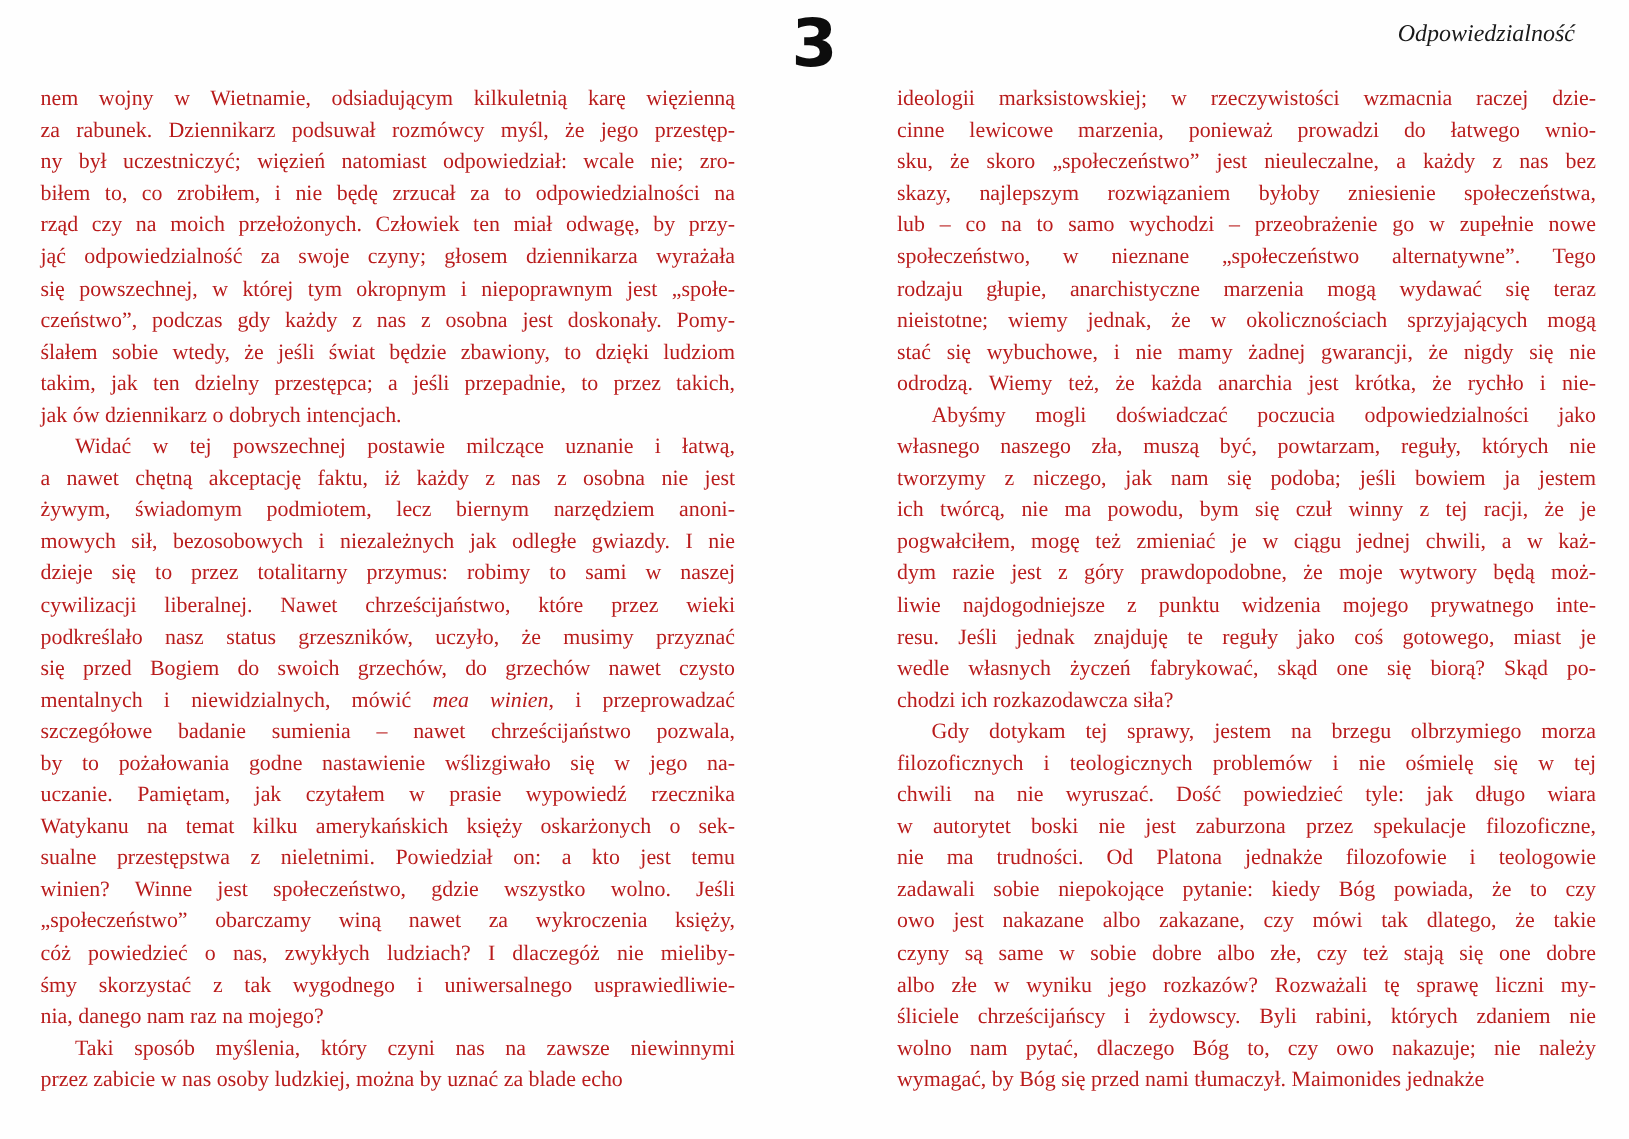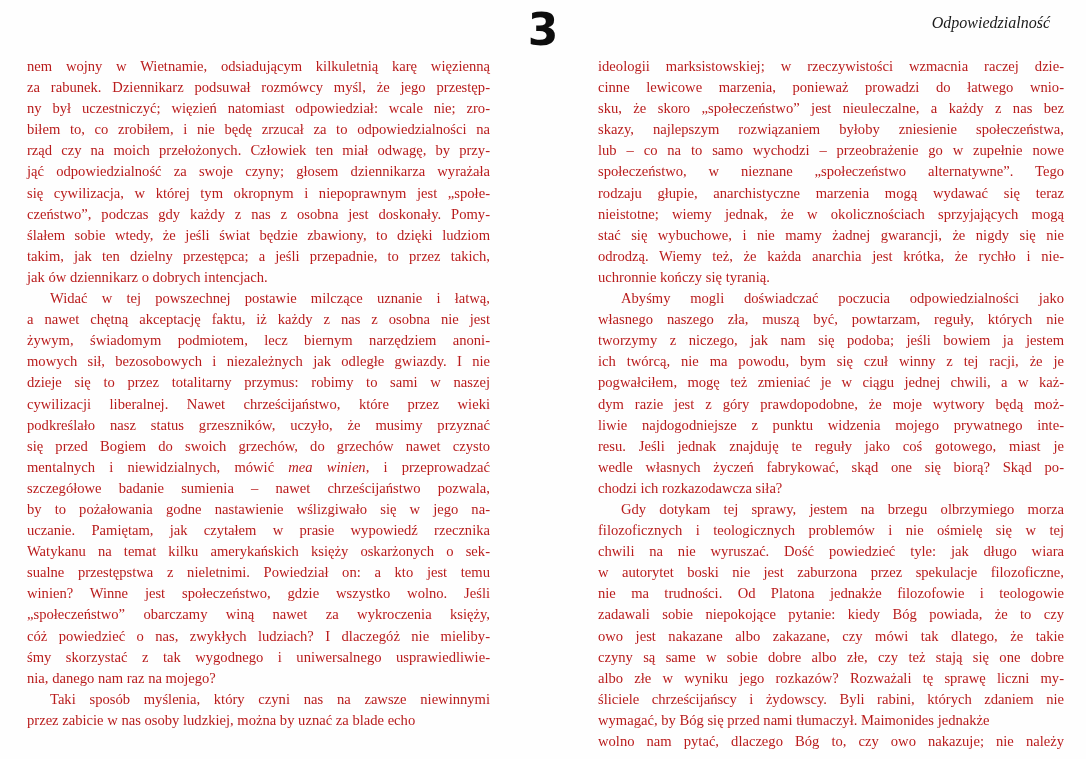--- a/index.html
+++ b/index.html
@@ -66,21 +66,21 @@
   <div class="chapter-num">3</div>
   <div class="running-head">Odpowiedzialność</div>
   <div class="col col-left">
       <div class="para">
         <div class="line">nem wojny w Wietnamie, odsiadującym kilkuletnią karę więzienną</div>
         <div class="line">za rabunek. Dziennikarz podsuwał rozmówcy myśl, że jego przestęp-</div>
         <div class="line">ny był uczestniczyć; więzień natomiast odpowiedział: wcale nie; zro-</div>
         <div class="line">biłem to, co zrobiłem, i nie będę zrzucał za to odpowiedzialności na</div>
         <div class="line">rząd czy na moich przełożonych. Człowiek ten miał odwagę, by przy-</div>
         <div class="line">jąć odpowiedzialność za swoje czyny; głosem dziennikarza wyrażała</div>
-        <div class="line">się cywilizacja, w której tym okropnym i niepoprawnym jest „społe-</div>
+        <div class="line">się powszechnej, w której tym okropnym i niepoprawnym jest „społe-</div>
         <div class="line">czeństwo”, podczas gdy każdy z nas z osobna jest doskonały. Pomy-</div>
         <div class="line">ślałem sobie wtedy, że jeśli świat będzie zbawiony, to dzięki ludziom</div>
         <div class="line">takim, jak ten dzielny przestępca; a jeśli przepadnie, to przez takich,</div>
         <div class="line last">jak ów dziennikarz o dobrych intencjach.</div>
       </div>
       <div class="para">
         <div class="line indent">Widać w tej powszechnej postawie milczące uznanie i łatwą,</div>
         <div class="line">a nawet chętną akceptację faktu, iż każdy z nas z osobna nie jest</div>
         <div class="line">żywym, świadomym podmiotem, lecz biernym narzędziem anoni-</div>
         <div class="line">mowych sił, bezosobowych i niezależnych jak odległe gwiazdy. I nie</div>
@@ -110,21 +110,20 @@
         <div class="line">ideologii marksistowskiej; w rzeczywistości wzmacnia raczej dzie-</div>
         <div class="line">cinne lewicowe marzenia, ponieważ prowadzi do łatwego wnio-</div>
         <div class="line">sku, że skoro „społeczeństwo” jest nieuleczalne, a każdy z nas bez</div>
         <div class="line">skazy, najlepszym rozwiązaniem byłoby zniesienie społeczeństwa,</div>
         <div class="line">lub – co na to samo wychodzi – przeobrażenie go w zupełnie nowe</div>
         <div class="line">społeczeństwo, w nieznane „społeczeństwo alternatywne”. Tego</div>
         <div class="line">rodzaju głupie, anarchistyczne marzenia mogą wydawać się teraz</div>
         <div class="line">nieistotne; wiemy jednak, że w okolicznościach sprzyjających mogą</div>
         <div class="line">stać się wybuchowe, i nie mamy żadnej gwarancji, że nigdy się nie</div>
         <div class="line">odrodzą. Wiemy też, że każda anarchia jest krótka, że rychło i nie-</div>
-        <div class="line last">uchronnie kończy się tyranią.</div>
       </div>
       <div class="para">
         <div class="line indent">Abyśmy mogli doświadczać poczucia odpowiedzialności jako</div>
         <div class="line">własnego naszego zła, muszą być, powtarzam, reguły, których nie</div>
         <div class="line">tworzymy z niczego, jak nam się podoba; jeśli bowiem ja jestem</div>
         <div class="line">ich twórcą, nie ma powodu, bym się czuł winny z tej racji, że je</div>
         <div class="line">pogwałciłem, mogę też zmieniać je w ciągu jednej chwili, a w każ-</div>
         <div class="line">dym razie jest z góry prawdopodobne, że moje wytwory będą moż-</div>
         <div class="line">liwie najdogodniejsze z punktu widzenia mojego prywatnego inte-</div>
         <div class="line">resu. Jeśli jednak znajduję te reguły jako coś gotowego, miast je</div>
@@ -135,17 +134,17 @@
         <div class="line indent">Gdy dotykam tej sprawy, jestem na brzegu olbrzymiego morza</div>
         <div class="line">filozoficznych i teologicznych problemów i nie ośmielę się w tej</div>
         <div class="line">chwili na nie wyruszać. Dość powiedzieć tyle: jak długo wiara</div>
         <div class="line">w autorytet boski nie jest zaburzona przez spekulacje filozoficzne,</div>
         <div class="line">nie ma trudności. Od Platona jednakże filozofowie i teologowie</div>
         <div class="line">zadawali sobie niepokojące pytanie: kiedy Bóg powiada, że to czy</div>
         <div class="line">owo jest nakazane albo zakazane, czy mówi tak dlatego, że takie</div>
         <div class="line">czyny są same w sobie dobre albo złe, czy też stają się one dobre</div>
         <div class="line">albo złe w wyniku jego rozkazów? Rozważali tę sprawę liczni my-</div>
         <div class="line">śliciele chrześcijańscy i żydowscy. Byli rabini, których zdaniem nie</div>
+        <div class="line">wolno nam pytać, dlaczego Bóg to, czy owo nakazuje; nie należy</div>
         <div class="line last">wymagać, by Bóg się przed nami tłumaczył. Maimonides jednakże</div>
-        <div class="line">wolno nam pytać, dlaczego Bóg to, czy owo nakazuje; nie należy</div>
       </div>
     </div>
 </div>
 
 </body></html>

